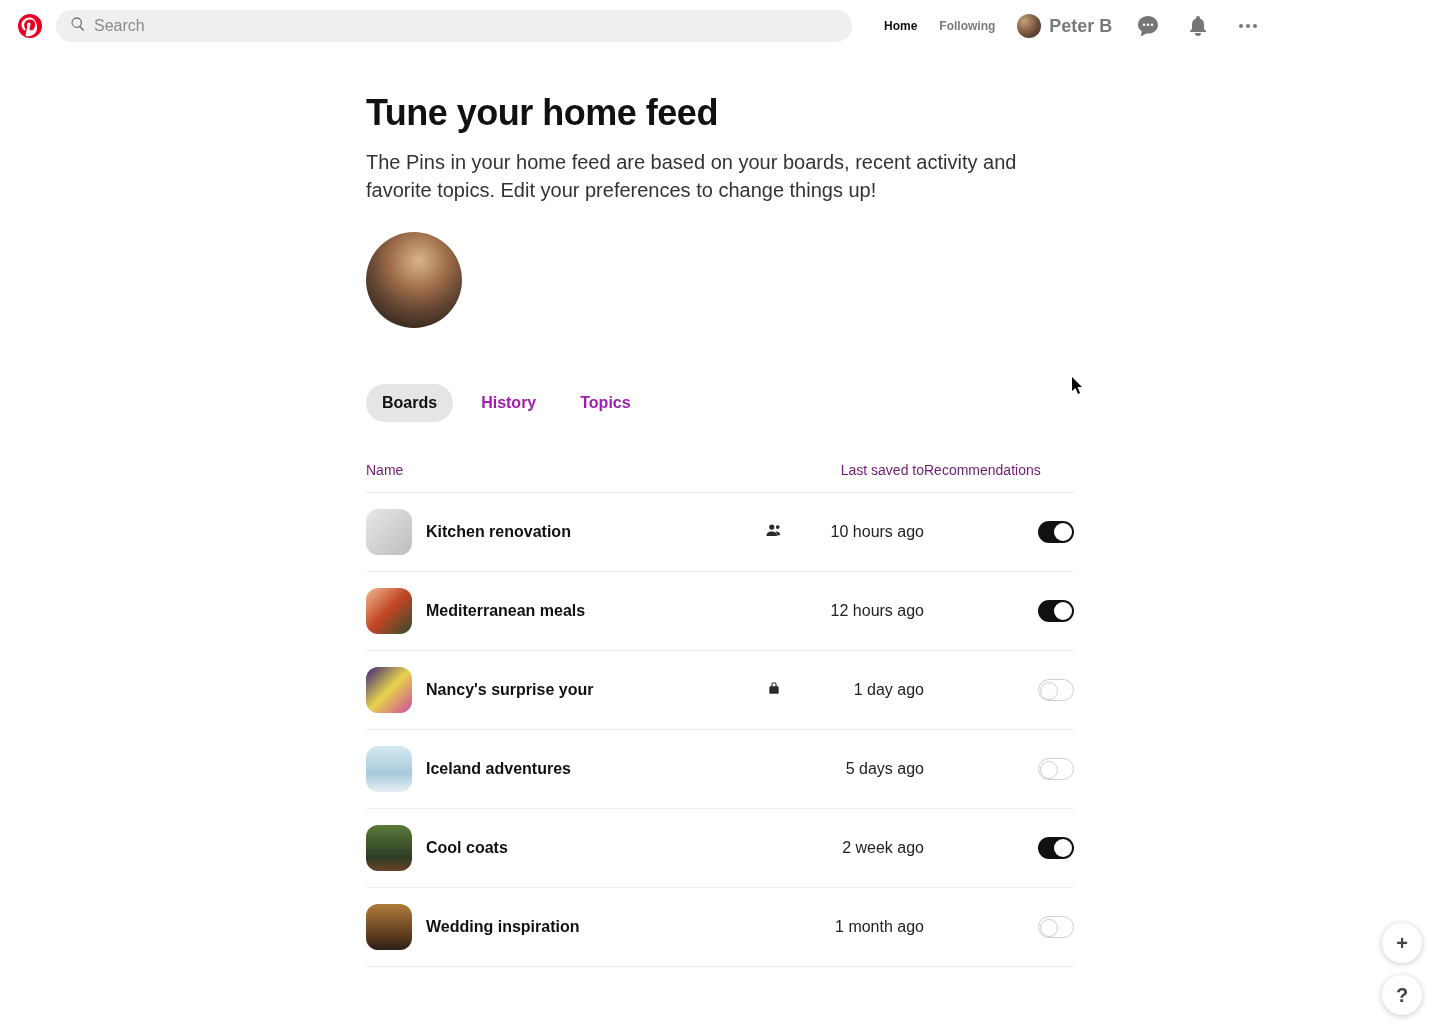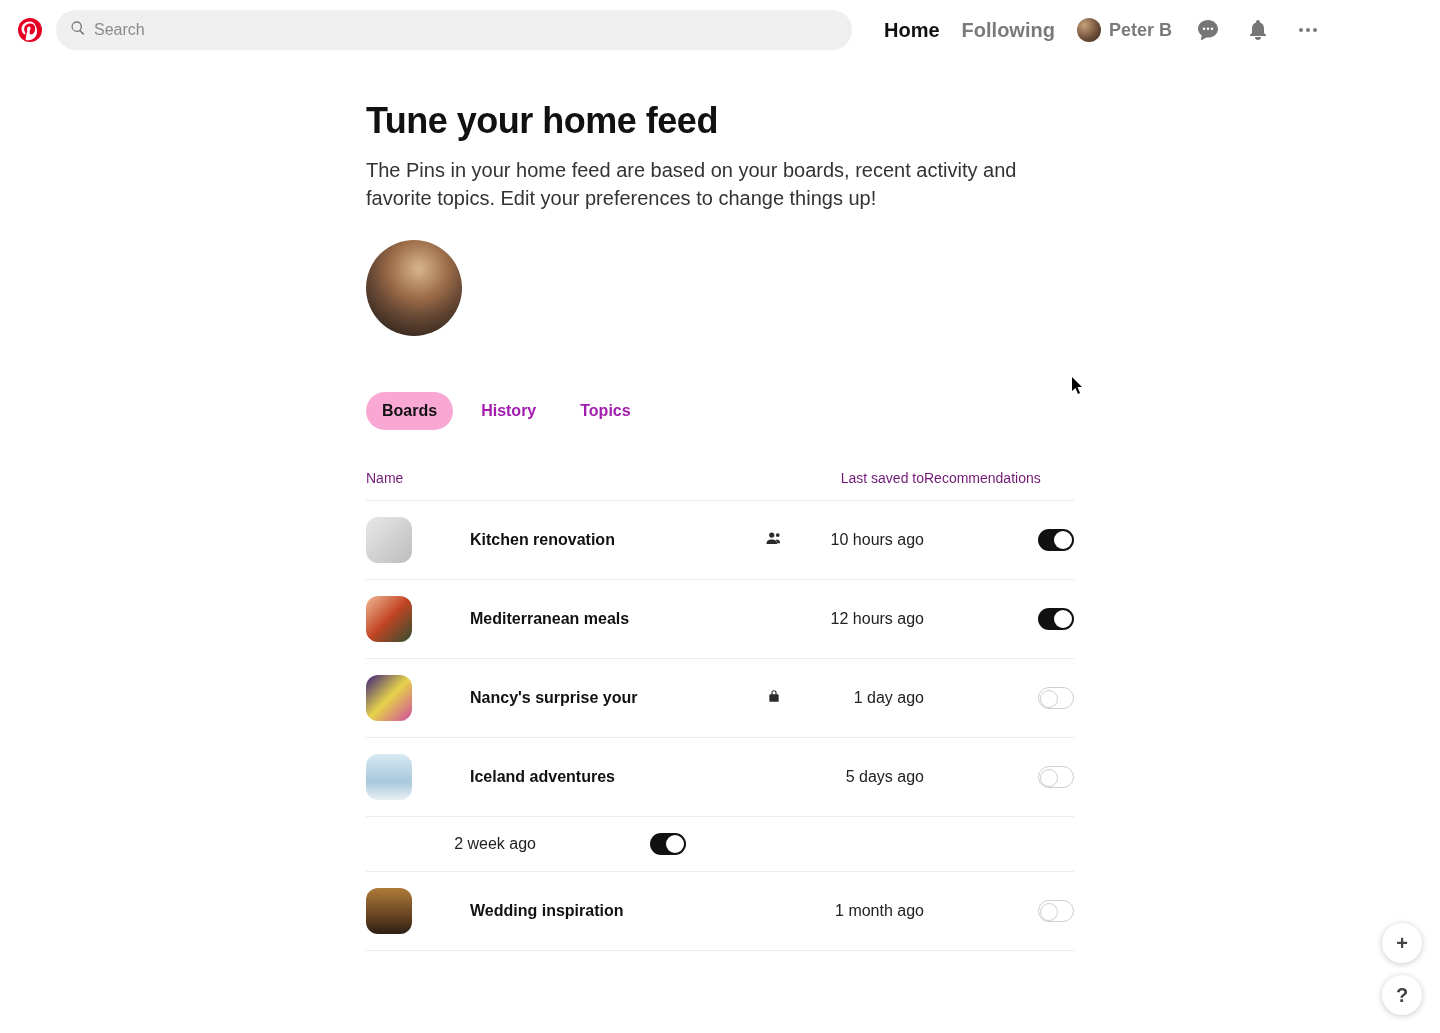--- a/index.html
+++ b/index.html
@@ -17,21 +17,21 @@
     }
     .logo {
       width: 28px; height: 28px;
       display: flex; align-items: center; justify-content: center;
       flex-shrink: 0;
     }
     .logo svg { width: 24px; height: 24px; }
     .search-box {
       flex: 1;
       max-width: 796px;
-      height: 40px;
+      height: 32px;
       background: #efefef;
       border-radius: 22px;
       display: flex;
       align-items: center;
       padding: 0 14px;
       gap: 8px;
     }
     .search-box input {
       border: none;
       background: transparent;
@@ -42,21 +42,21 @@
     }
     .search-box input::placeholder { color: #8a8a8a; }
     .search-icon { color: #767676; }
     .nav {
       display: flex;
       align-items: center;
       gap: 22px;
       margin-left: 20px;
     }
     .nav-link {
-      font-size: 20px;
+      font-size: 12px;
       font-weight: 700;
       cursor: pointer;
     }
     .nav-link.inactive { color: #7a7a7a; font-weight: 700; }
     .user-chip {
       display: flex; align-items: center; gap: 8px;
       font-size: 18px; font-weight: 700; color: #7a7a7a;
       cursor: pointer;
     }
     .avatar-small {
@@ -113,21 +113,21 @@
     }
     .tab {
       padding: 10px 16px;
       border-radius: 999px;
       font-size: 16px;
       font-weight: 700;
       color: #a21caf;
       cursor: pointer;
     }
     .tab.active {
-      background: #f9a8d4;
+      background: #e5e5e5;
       color: #111;
     }
 
     
     .table {
       margin-top: 30px;
     }
     .thead {
       display: flex;
       font-size: 14px;
@@ -149,21 +149,21 @@
     .thumb {
       width: 46px; height: 46px;
       border-radius: 12px;
       margin-right: 14px;
       flex-shrink: 0;
     }
     .board-name {
       font-size: 16px;
       font-weight: 700;
     }
-    .cell-name { flex: 1; display: flex; align-items: center; gap: 44px; }
+    .cell-name { flex: 1; display: flex; align-items: center; }
     .cell-badge { width: 40px; display: flex; justify-content: center; color: #2b2b2b; }
     .cell-saved { width: 130px; text-align: right; font-size: 16px; color: #222; }
     .cell-rec { width: 150px; display: flex; justify-content: flex-end; }
 
     .toggle {
       width: 36px; height: 22px; border-radius: 999px;
       position: relative;
       cursor: pointer;
     }
     .toggle .knob {
@@ -339,20 +339,24 @@
       <div class="cell-badge"></div>
       <div class="cell-saved">5 days ago</div>
       <div class="cell-rec">
         <div class="toggle off">
             <div class="knob"></div>
           </div>
       </div>
     </div>
 
     <div class="row">
+      <div class="cell-name">
+        <div class="thumb t4"></div>
+        <span class="board-name">Cool coats</span>
+      </div>
       <div class="cell-badge"></div>
       <div class="cell-saved">2 week ago</div>
       <div class="cell-rec">
         <div class="toggle on">
             <div class="knob"></div>
           </div>
       </div>
     </div>
 
     <div class="row">

